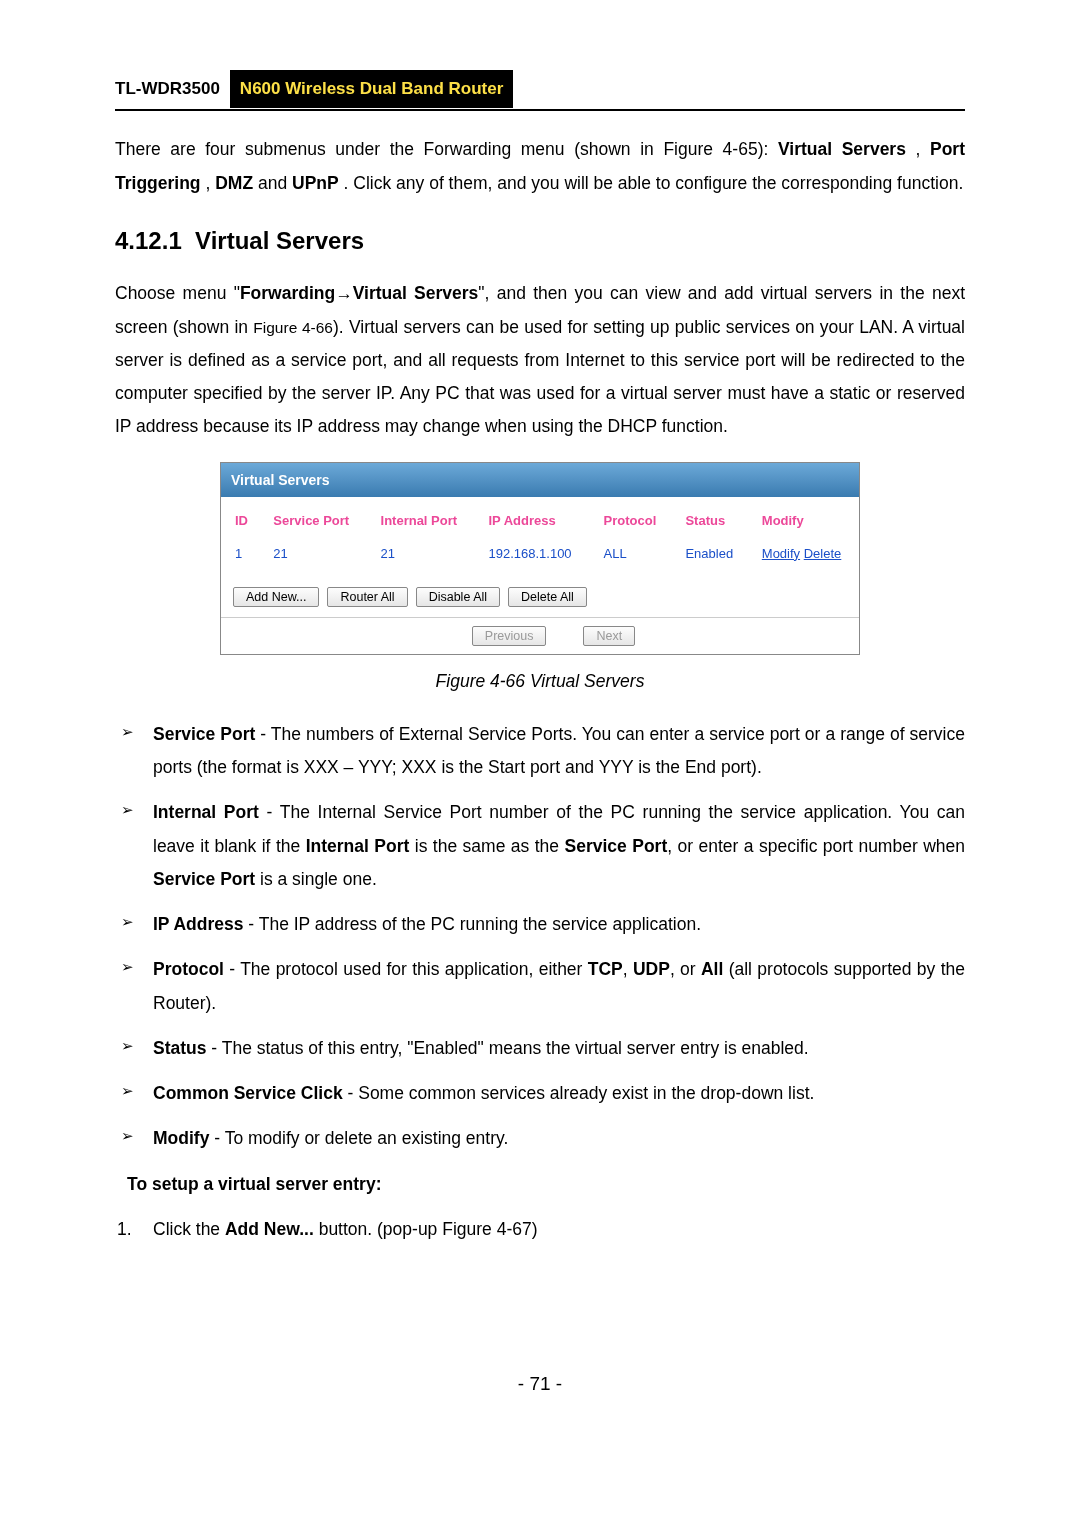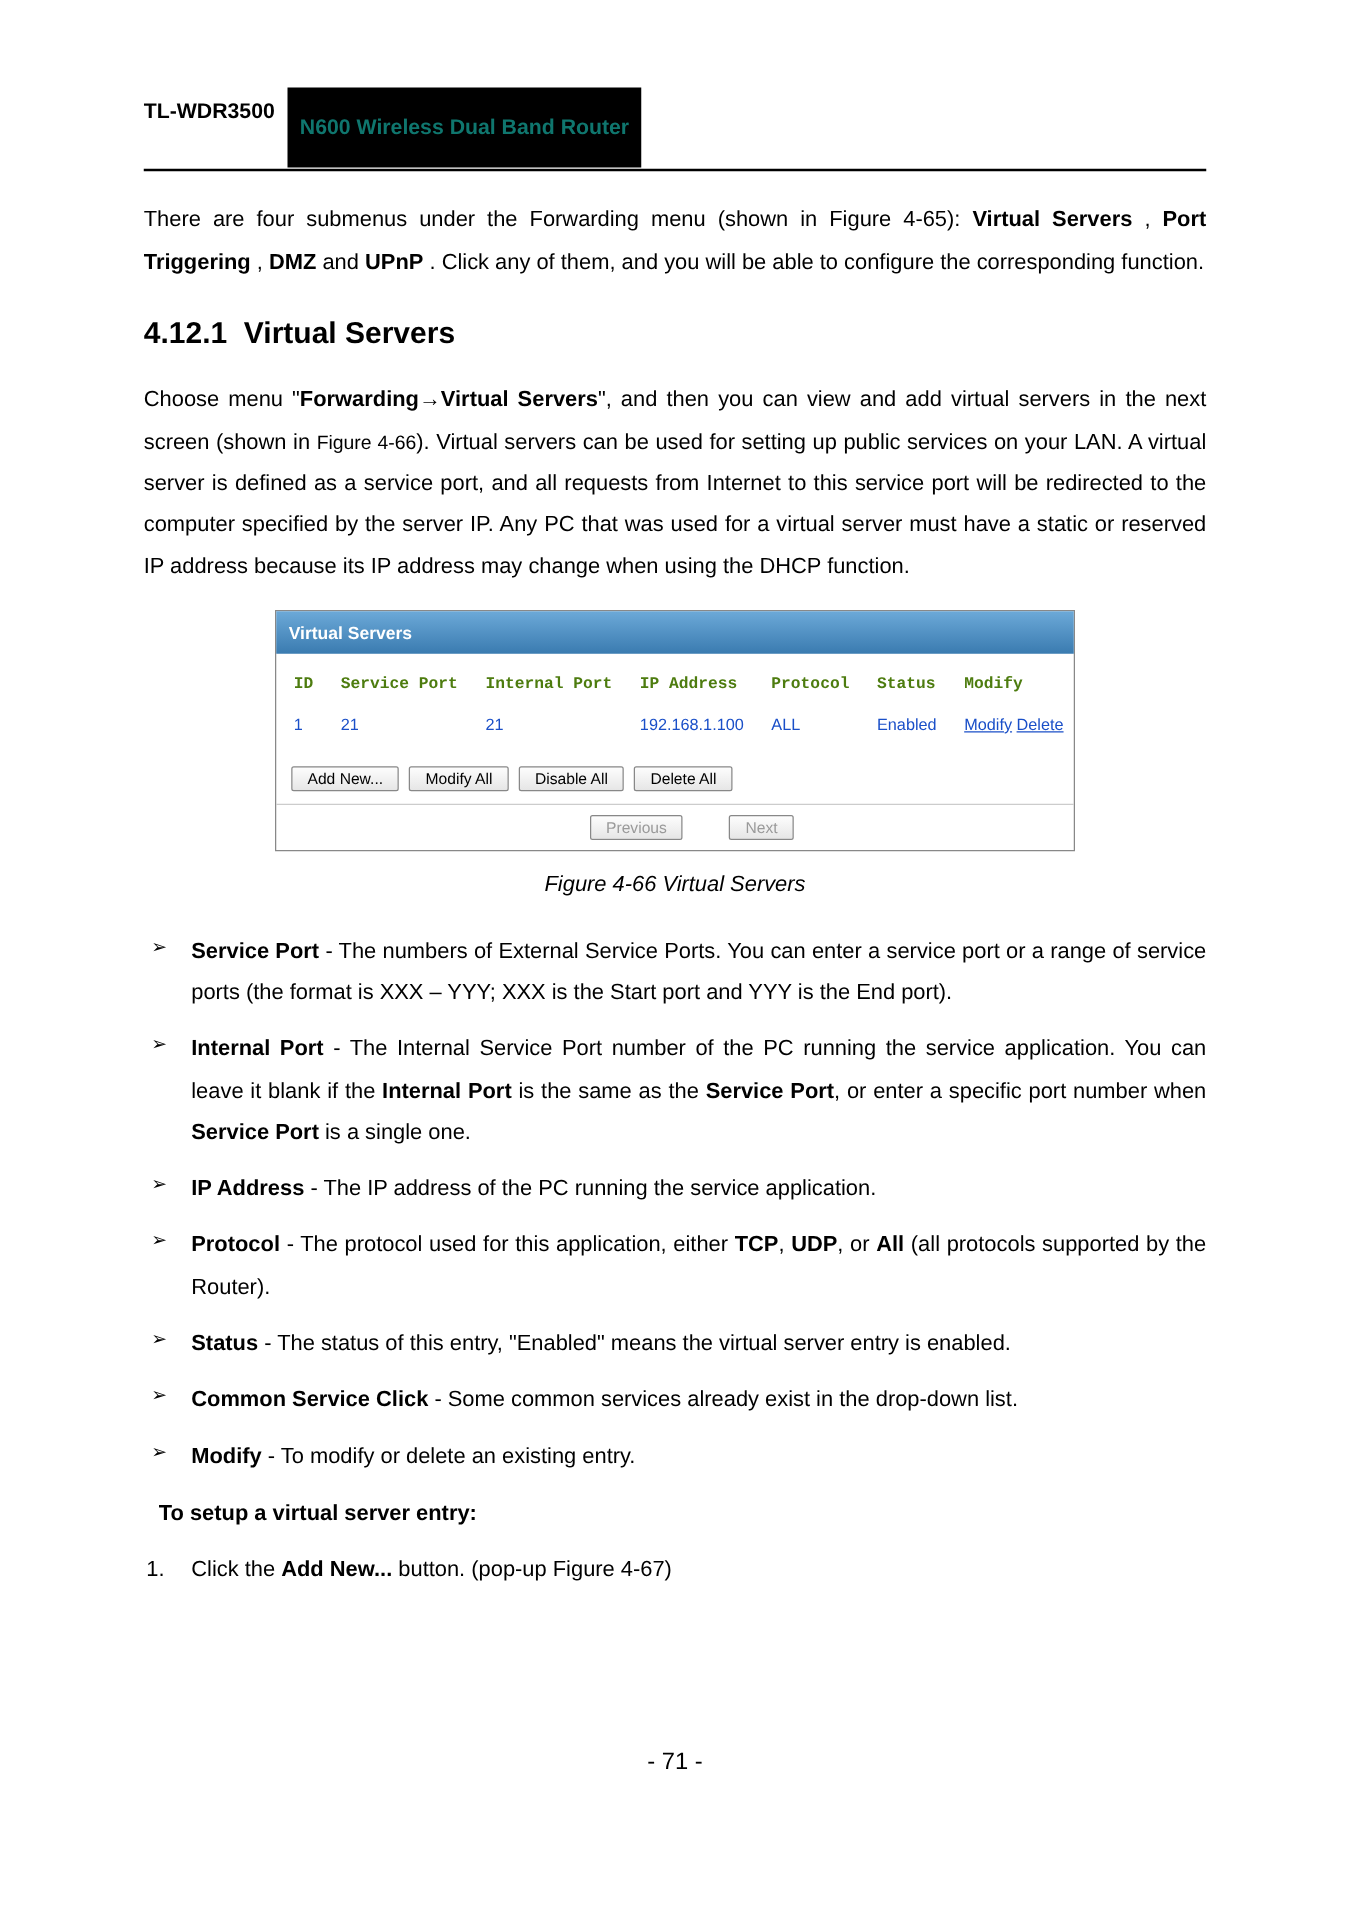--- a/index.html
+++ b/index.html
@@ -21,23 +21,23 @@
     padding-bottom: 1px;
     margin-bottom: 22px;
   }
   .hdr-model {
     font-weight: bold;
     padding: 3px 10px 3px 0;
     font-size: 17px;
   }
   .hdr-prod {
     background: #000;
-    color: #0f766e;
-    font-weight: bold;
-    padding: 16px 10px;
+    color: #fde047;
+    font-weight: bold;
+    padding: 3px 10px;
     font-size: 17px;
   }
   .para {
     text-align: justify;
     margin-bottom: 18px;
   }
   .para b { font-weight: bold; }
   .sect-hdg {
     font-size: 24px;
     font-weight: bold;
@@ -61,21 +61,21 @@
     width: 100%;
     border-collapse: collapse;
     margin-top: 8px;
   }
   .tbl th, .tbl td {
     text-align: left;
     padding: 4px 8px 4px 14px;
     font-size: 13px;
     white-space: nowrap;
   }
-  .tbl th { font-weight: bold; color:#4d7c0f;font-family:Liberation Mono, monospace; }
+  .tbl th { font-weight: bold; color:#ec4899; }
   .tbl td.blue { color: #1a4fc8; }
   .tbl a { color: #1a4fc8; text-decoration: underline; cursor: pointer; }
   .btn-row {
     padding: 16px 12px 10px 12px;
     display: flex;
     gap: 8px;
   }
   .fbtn {
     border: 1px solid #888;
     background: linear-gradient(#fdfdfd,#e6e6e6);
@@ -183,21 +183,21 @@
         <td class="blue">Enabled</td>
         <td>
           <a>Modify</a>
           <a>Delete</a>
         </td>
       </tr>
     </tbody>
   </table>
   <div class="btn-row">
     <button class="fbtn">Add New...</button>
-    <button class="fbtn">Modify All</button>
+    <button class="fbtn">Router All</button>
     <button class="fbtn">Disable All</button>
     <button class="fbtn">Delete All</button>
   </div>
   <div class="nav-row">
     <button class="fbtn" disabled="">Previous</button>
     <button class="fbtn" disabled="">Next</button>
   </div>
 </div>
 <div class="fig-caption">Figure 4-66 Virtual Servers</div>
 

